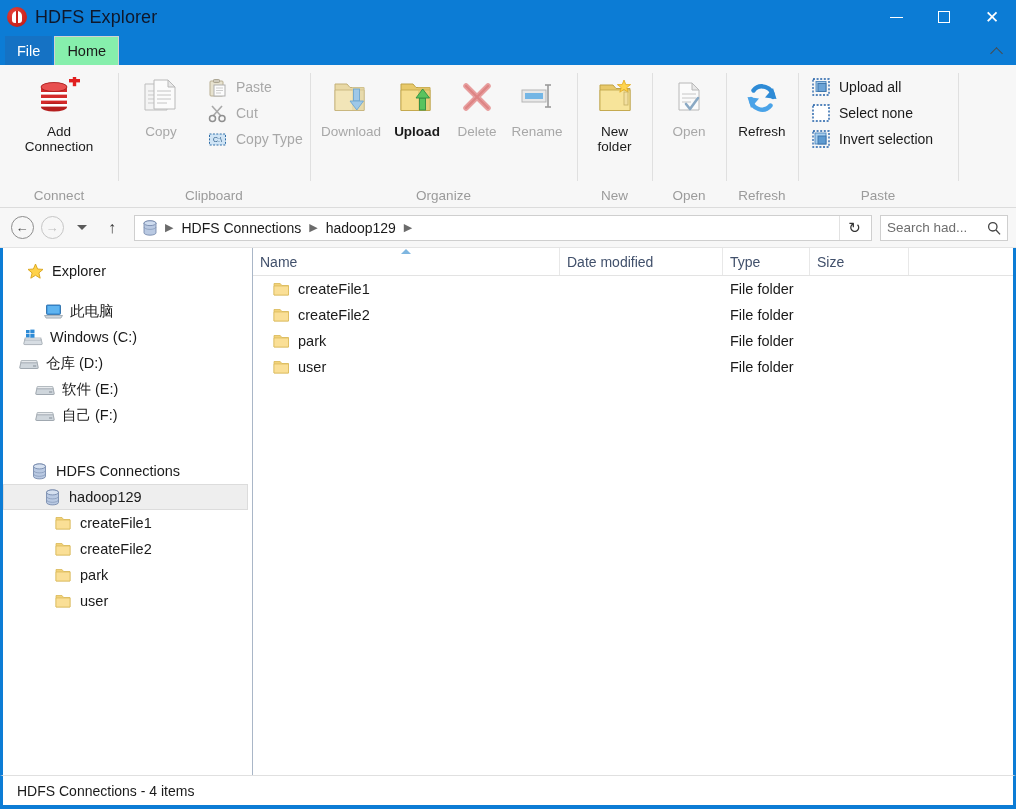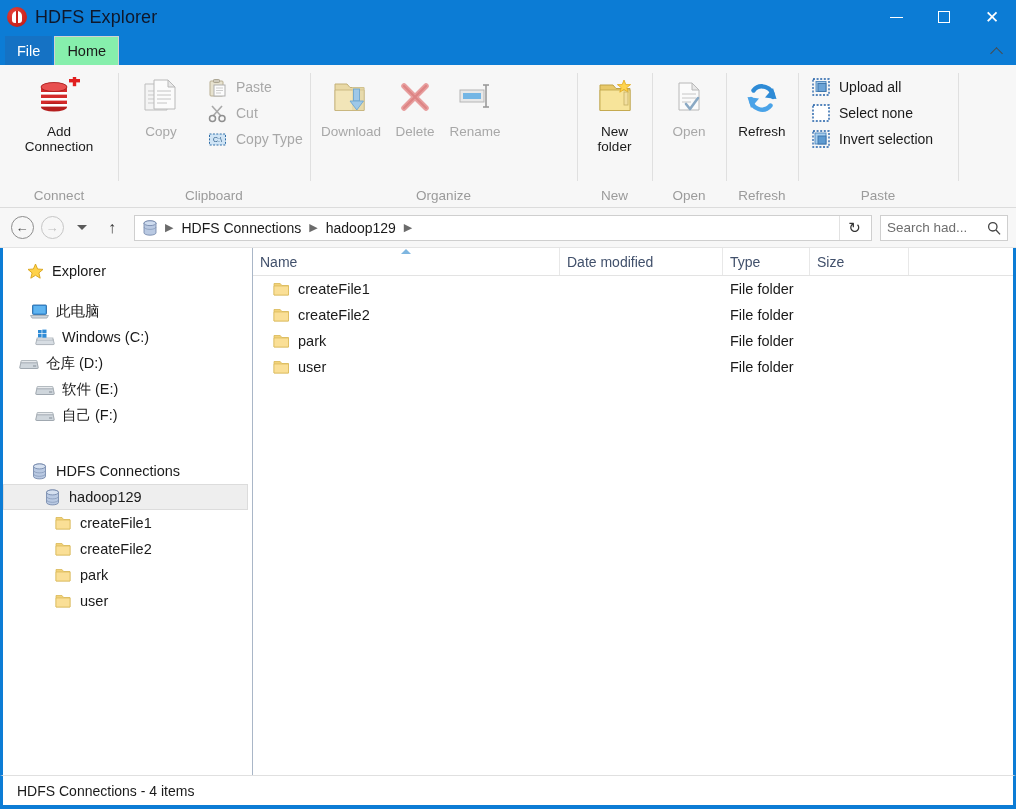--- a/index.html
+++ b/index.html
@@ -497,20 +497,34 @@
               <path d="M5 12 h29 v20.5 h-29 z" fill="#f2e5b8" stroke="#c4b179" stroke-width="0.8"></path>
               <path d="M22 9 h12 v23 h-12 z" fill="#ded1a2" opacity="0.55"></path>
               <g>
                 <rect x="23.5" y="11" width="6" height="12" fill="#9ec8e8" stroke="#6fa6cf" stroke-width="0.9"></rect>
                 <path d="M20 23 h13.5 l-6.7 9 z" fill="#9ec8e8" stroke="#6fa6cf" stroke-width="0.9"></path>
               </g>
             </svg>
           </div>
           <div class="lbl">Download</div>
         </div>
+        <div class="bigbtn" style="width:62px">
+          <div class="ico">
+            <svg width="42" height="40" viewBox="0 0 42 40">
+              <path d="M5 6 h12 l3 3.5 h14 v23 h-29 z" fill="#e8c96a" stroke="#bfa347" stroke-width="1"></path>
+              <path d="M5 12 h29 v20.5 h-29 z" fill="#f5dd8e" stroke="#bfa347" stroke-width="0.8"></path>
+              <path d="M22 9 h12 v23 h-12 z" fill="#d9bd63" opacity="0.5"></path>
+              <g>
+                <rect x="23.5" y="20" width="6" height="12" fill="#59c35e" stroke="#2f8d42" stroke-width="0.9"></rect>
+                <path d="M20 20 l6.7 -9 l6.8 9 z" fill="#59c35e" stroke="#2f8d42" stroke-width="0.9"></path>
+              </g>
+            </svg>
+          </div>
+          <div class="lbl" style="font-weight:bold">Upload</div>
+        </div>
         <div class="bigbtn disabled" style="width:58px">
           <div class="ico">
             <svg width="40" height="40" viewBox="0 0 40 40">
               <g stroke="#e79d9d" stroke-width="5.5" stroke-linecap="round">
                 <line x1="9" y1="8" x2="31" y2="30"></line>
                 <line x1="31" y1="8" x2="9" y2="30"></line>
               </g>
               <g stroke="#d97a7a" stroke-width="2.2" stroke-linecap="round" opacity="0.7">
                 <line x1="9" y1="8" x2="31" y2="30"></line>
                 <line x1="31" y1="8" x2="9" y2="30"></line>
@@ -677,32 +691,32 @@
         <span class="tree-ico">
           <svg width="17" height="17" viewBox="0 0 17 17">
             <polygon points="8.5,1 10.6,6 16,6.4 11.9,9.9 13.2,15.2 8.5,12.3 3.8,15.2 5.1,9.9 1,6.4 6.4,6" fill="#ffd24a" stroke="#d8a41b" stroke-width="0.9"></polygon>
           </svg>
         </span>
         <span>Explorer</span>
       </div>
 
       <div class="tree-spacer"></div>
 
-      <div class="treeitem" style="padding-left:26px">
+      <div class="treeitem" style="padding-left:40px">
         <span class="tree-ico">
           <svg width="19" height="17" viewBox="0 0 19 17">
             <rect x="2.5" y="2" width="14" height="9.4" rx="0.8" fill="#3a93de" stroke="#2d6ea8" stroke-width="0.9"></rect>
             <rect x="3.6" y="3" width="11.8" height="7.4" fill="#5fb4f0"></rect>
             <path d="M0.5 12.5 h18 l-1.6 2.6 h-14.8 z" fill="#cfd6dc" stroke="#9aa3ab" stroke-width="0.8"></path>
           </svg>
         </span>
         <span>此电脑</span>
       </div>
 
-      <div class="treeitem" style="padding-left:32px">
+      <div class="treeitem" style="padding-left:20px">
         <span class="tree-ico">
           <svg width="20" height="17" viewBox="0 0 20 17">
             <path d="M2 10 h16 l1.2 4.4 a1 1 0 0 1 -1 1.2 h-16.4 a1 1 0 0 1 -1 -1.2 z" fill="#d7dde3" stroke="#9aa3ab" stroke-width="0.8"></path>
             <rect x="2" y="9" width="16" height="2" fill="#eef1f4" stroke="#9aa3ab" stroke-width="0.7"></rect>
             <g>
               <rect x="3" y="1" width="3.6" height="3.3" fill="#2e8bd6"></rect>
               <rect x="7.3" y="0.6" width="4.2" height="3.7" fill="#2e8bd6"></rect>
               <rect x="3" y="5" width="3.6" height="3.4" fill="#2e8bd6"></rect>
               <rect x="7.3" y="5" width="4.2" height="3.7" fill="#2e8bd6"></rect>
             </g>

